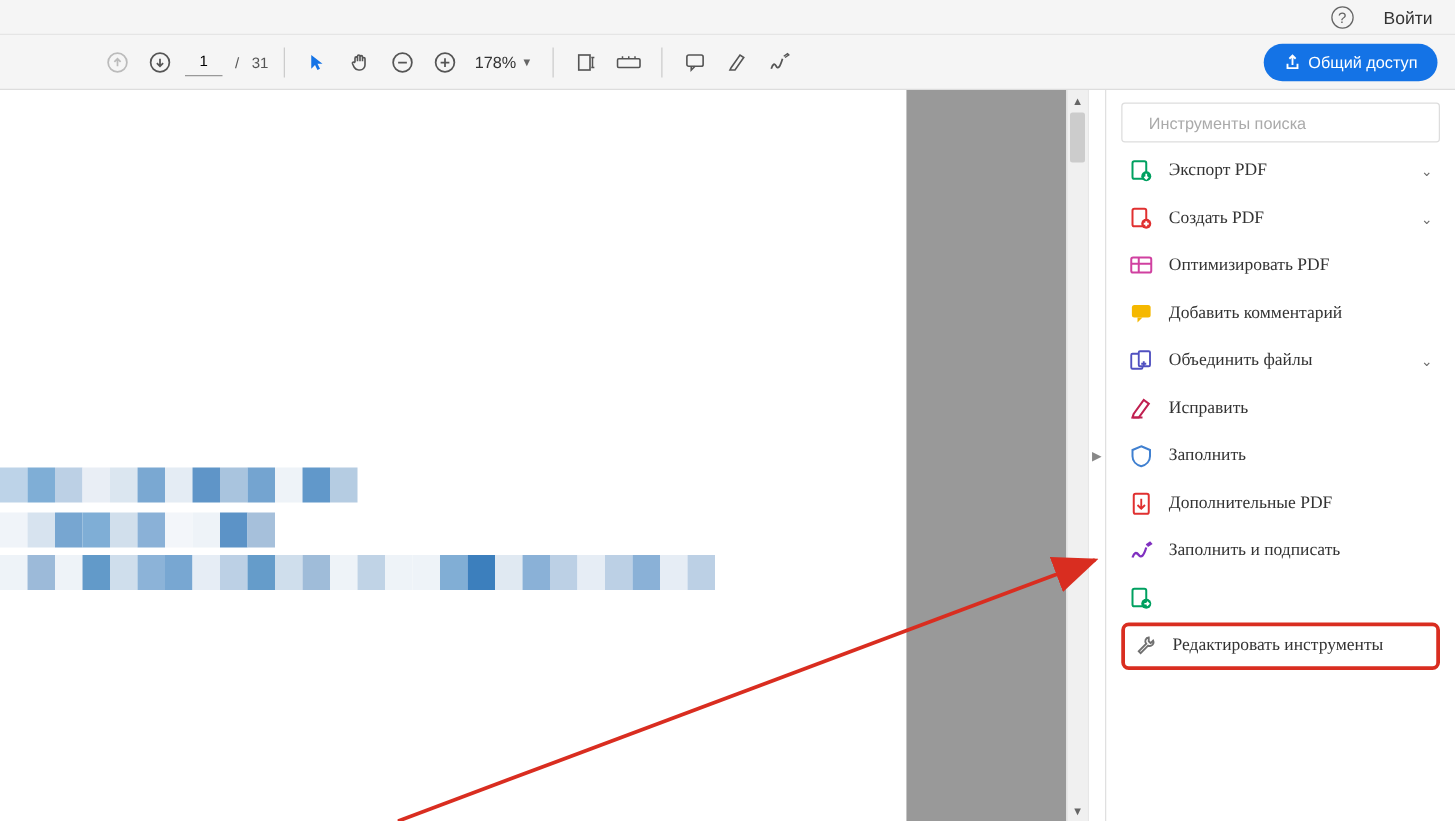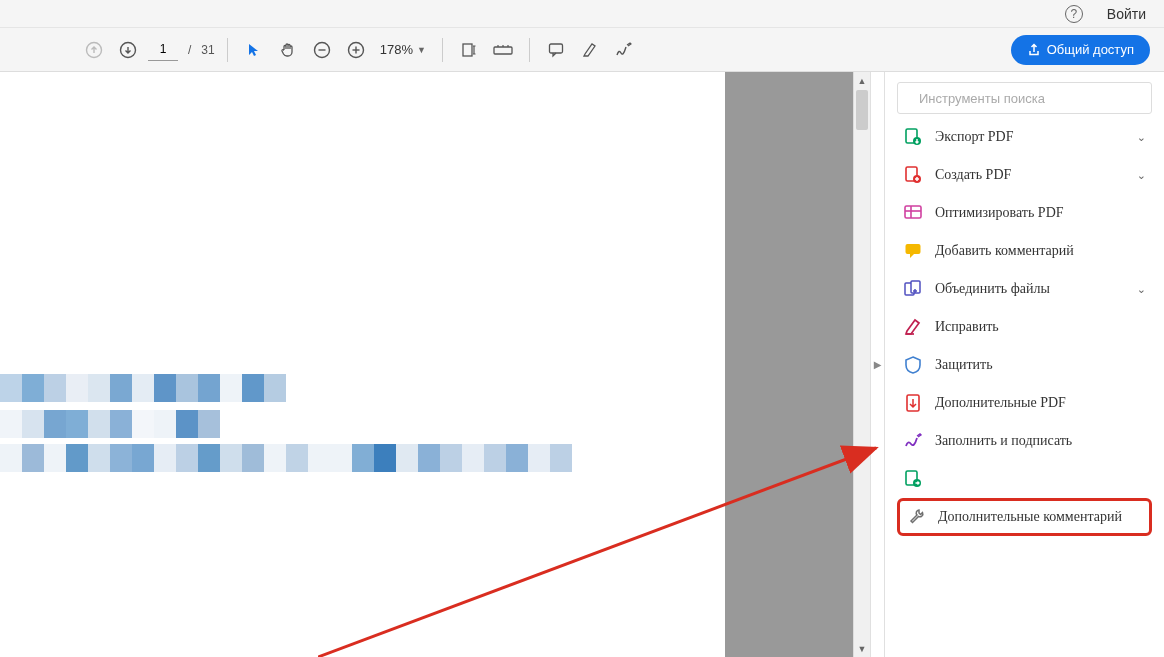--- a/index.html
+++ b/index.html
@@ -278,21 +278,21 @@
             </svg>
           </span>
           <span class="tool-label">Исправить</span>
         </div>
         <div class="tool-item">
           <span class="tool-icon">
             <svg width="20" height="20" viewBox="0 0 20 20">
               <path d="M10 2 L17 5 V10 C17 14 14 17 10 18 C6 17 3 14 3 10 V5 Z" fill="none" stroke="#4080d0" stroke-width="1.6"></path>
             </svg>
           </span>
-          <span class="tool-label">Защитить</span>
+          <span class="tool-label">Заполнить</span>
         </div>
         <div class="tool-item">
           <span class="tool-icon">
             <svg width="20" height="20" viewBox="0 0 20 20">
               <rect x="4" y="2" width="12" height="16" rx="1.5" fill="none" stroke="#e03030" stroke-width="1.6"></rect>
               <path d="M10 6v8M7 11l3 3 3-3" fill="none" stroke="#e03030" stroke-width="1.5"></path>
             </svg>
           </span>
           <span class="tool-label">Дополнительные PDF</span>
         </div>
@@ -313,21 +313,21 @@
               <path d="M12.5 14 L16 14 M14.5 12.5 L16 14 L14.5 15.5" stroke="#fff" stroke-width="1.3" fill="none"></path>
             </svg>
           </span>
         </div>
         <div class="tool-item highlighted">
           <span class="tool-icon">
             <svg width="20" height="20" viewBox="0 0 20 20">
               <path d="M13 3 a3 3 0 0 0 -2 5 L5 14 l1.5 1.5 L12.5 9.5 a3 3 0 0 0 4 -4 l-2 2 -1.5 -1.5 Z" fill="none" stroke="#707070" stroke-width="1.5"></path>
             </svg>
           </span>
-          <span class="tool-label">Дополнительные комментарий</span>
+          <span class="tool-label">Редактировать инструменты</span>
         </div>
       </div>
   </div>
 
   <svg class="annotation-arrow" style="left:318px; top:370px;" width="570" height="215" viewBox="0 0 570 215">
     <defs>
       <marker id="arrh" markerWidth="12" markerHeight="10" refX="11" refY="5" orient="auto">
         <path d="M0 0 L12 5 L0 10 Z" fill="#d92d20"></path>
       </marker>
     </defs>

